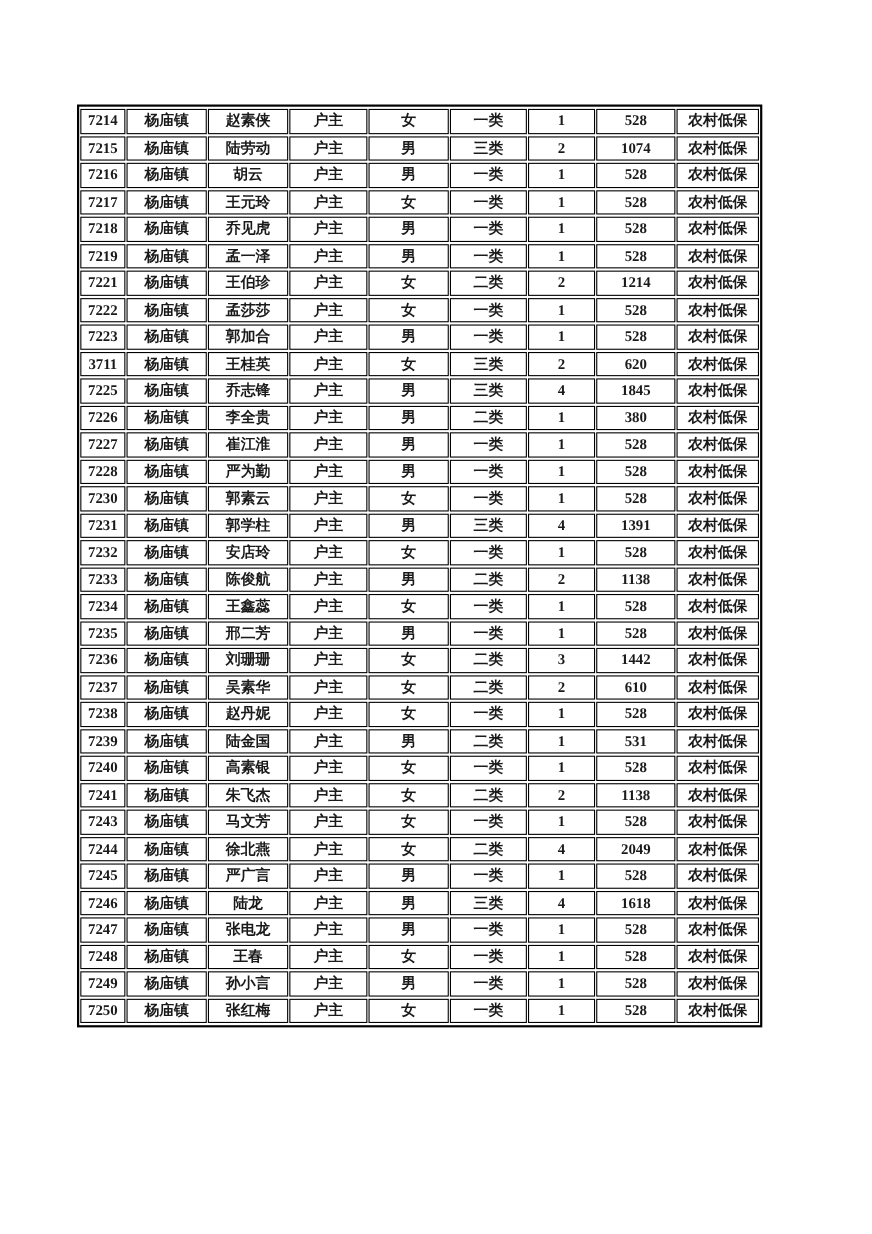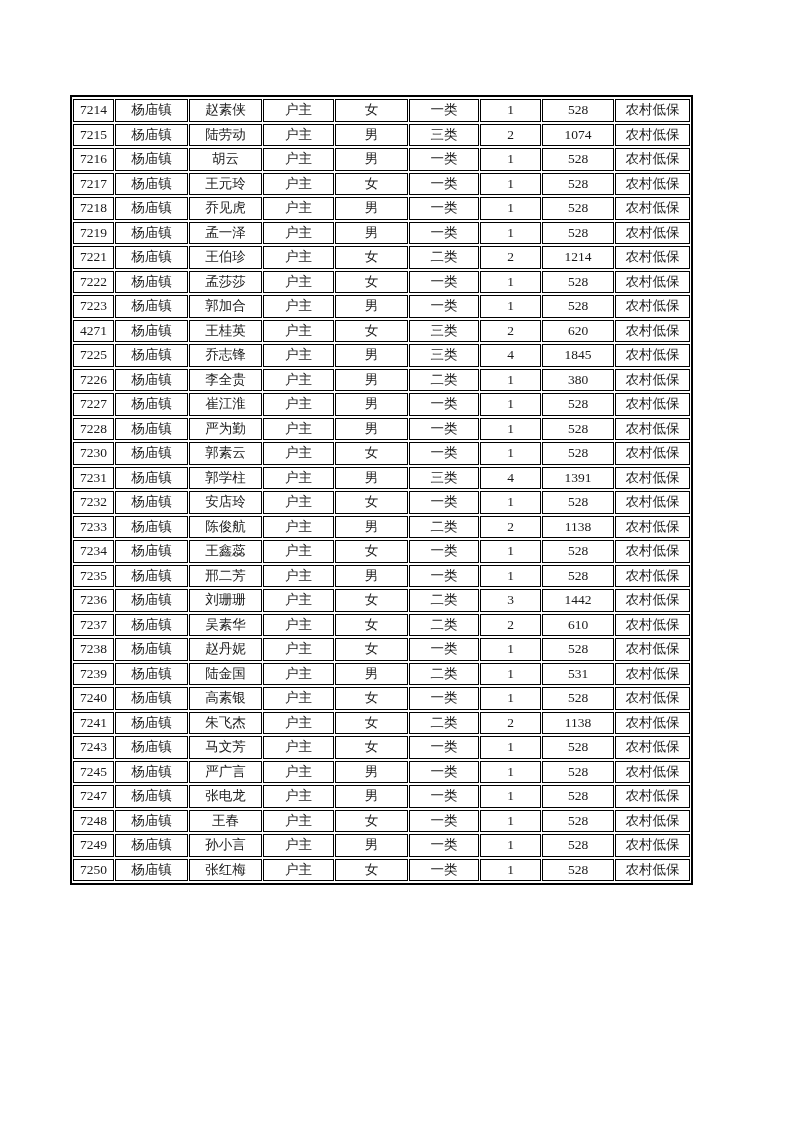--- a/index.html
+++ b/index.html
@@ -11,20 +11,21 @@
     font-family: "Liberation Serif", "DejaVu Serif", serif;
     color: #1a1a1a;
   }
   .page {
     position: absolute;
     left: 0; top: 0;
     width: 793px;
     height: 1122px;
     background: #ffffff;
     overflow: hidden;
+    font-weight: bold;
   }
   table.roster {
     position: absolute;
     left: 70px;
     top: 95px;
     border-collapse: separate;
     border-spacing: 1px 2px;
     border: 2px solid #000000;
     table-layout: fixed;
     background: #ffffff;
@@ -160,21 +161,21 @@
     <td>杨庙镇</td>
     <td>郭加合</td>
     <td>户主</td>
     <td>男</td>
     <td>一类</td>
     <td>1</td>
     <td>528</td>
     <td>农村低保</td>
   </tr>
         <tr>
-    <td>4271</td>
+    <td>3711</td>
     <td>杨庙镇</td>
     <td>王桂英</td>
     <td>户主</td>
     <td>女</td>
     <td>三类</td>
     <td>2</td>
     <td>620</td>
     <td>农村低保</td>
   </tr>
         <tr>
@@ -358,28 +359,50 @@
     <td>杨庙镇</td>
     <td>马文芳</td>
     <td>户主</td>
     <td>女</td>
     <td>一类</td>
     <td>1</td>
     <td>528</td>
     <td>农村低保</td>
   </tr>
         <tr>
+    <td>7244</td>
+    <td>杨庙镇</td>
+    <td>徐北燕</td>
+    <td>户主</td>
+    <td>女</td>
+    <td>二类</td>
+    <td>4</td>
+    <td>2049</td>
+    <td>农村低保</td>
+  </tr>
+        <tr>
     <td>7245</td>
     <td>杨庙镇</td>
     <td>严广言</td>
     <td>户主</td>
     <td>男</td>
     <td>一类</td>
     <td>1</td>
     <td>528</td>
+    <td>农村低保</td>
+  </tr>
+        <tr>
+    <td>7246</td>
+    <td>杨庙镇</td>
+    <td>陆龙</td>
+    <td>户主</td>
+    <td>男</td>
+    <td>三类</td>
+    <td>4</td>
+    <td>1618</td>
     <td>农村低保</td>
   </tr>
         <tr>
     <td>7247</td>
     <td>杨庙镇</td>
     <td>张电龙</td>
     <td>户主</td>
     <td>男</td>
     <td>一类</td>
     <td>1</td>

